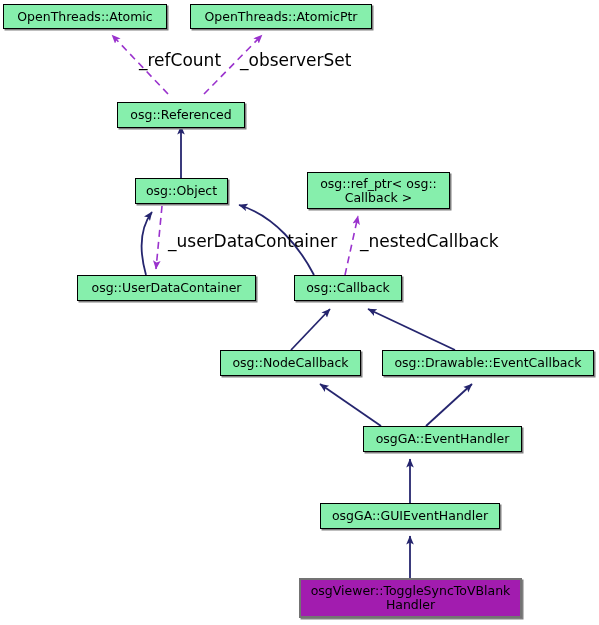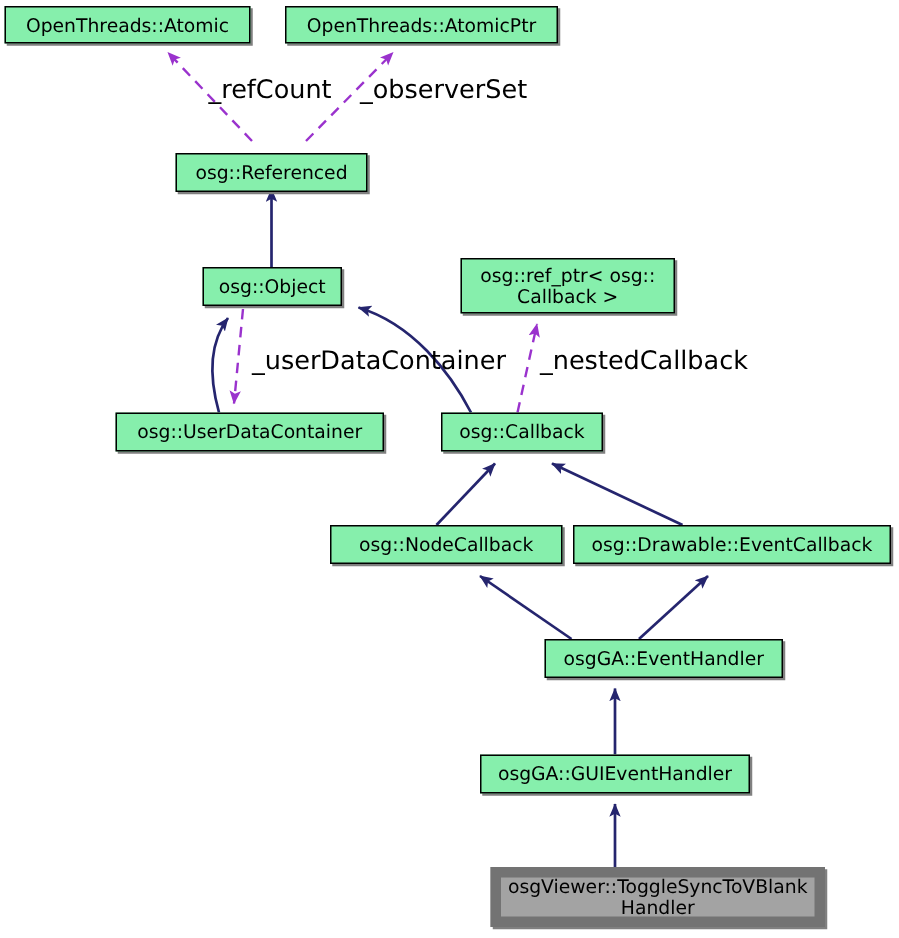--- a/index.html
+++ b/index.html
@@ -32,23 +32,22 @@
     font-size: 12.5px;
     line-height: 14px;
     display: flex;
     align-items: center;
     justify-content: center;
     text-align: center;
     white-space: pre-line;
     box-shadow: 1.5px 1.5px 0 0 #808080;
   }
   .node.highlight {
-    background: #a3a3a3;
-    border: 7px solid #737373;
-    margin-left: 28px;
+    background: #a21caf;
+    border: 2px solid #737373;
   }
   .edge-label {
     position: absolute;
     font-size: 17px;
     line-height: 14px;
     color: #000000;
     white-space: nowrap;
     background: transparent;
   }
 </style>
@@ -116,21 +115,21 @@
   </div>
 
   <div class="node" style="left:77px; top:275px; width:179px; height:26px;">
     <span>osg::UserDataContainer</span>
   </div>
 
   <div class="node" style="left:294px; top:275px; width:108px; height:26px;">
     <span>osg::Callback</span>
   </div>
 
-  <div class="node" style="left:220px; top:350px; width:155px; height:26px;">
+  <div class="node" style="left:220px; top:350px; width:141px; height:26px;">
     <span>osg::NodeCallback</span>
   </div>
 
   <div class="node" style="left:382px; top:350px; width:212px; height:26px;">
     <span>osg::Drawable::EventCallback</span>
   </div>
 
   <div class="node" style="left:331px; top:426px; width:159px; height:26px;margin-left:32px;">
     <span>osgGA::EventHandler</span>
   </div>

